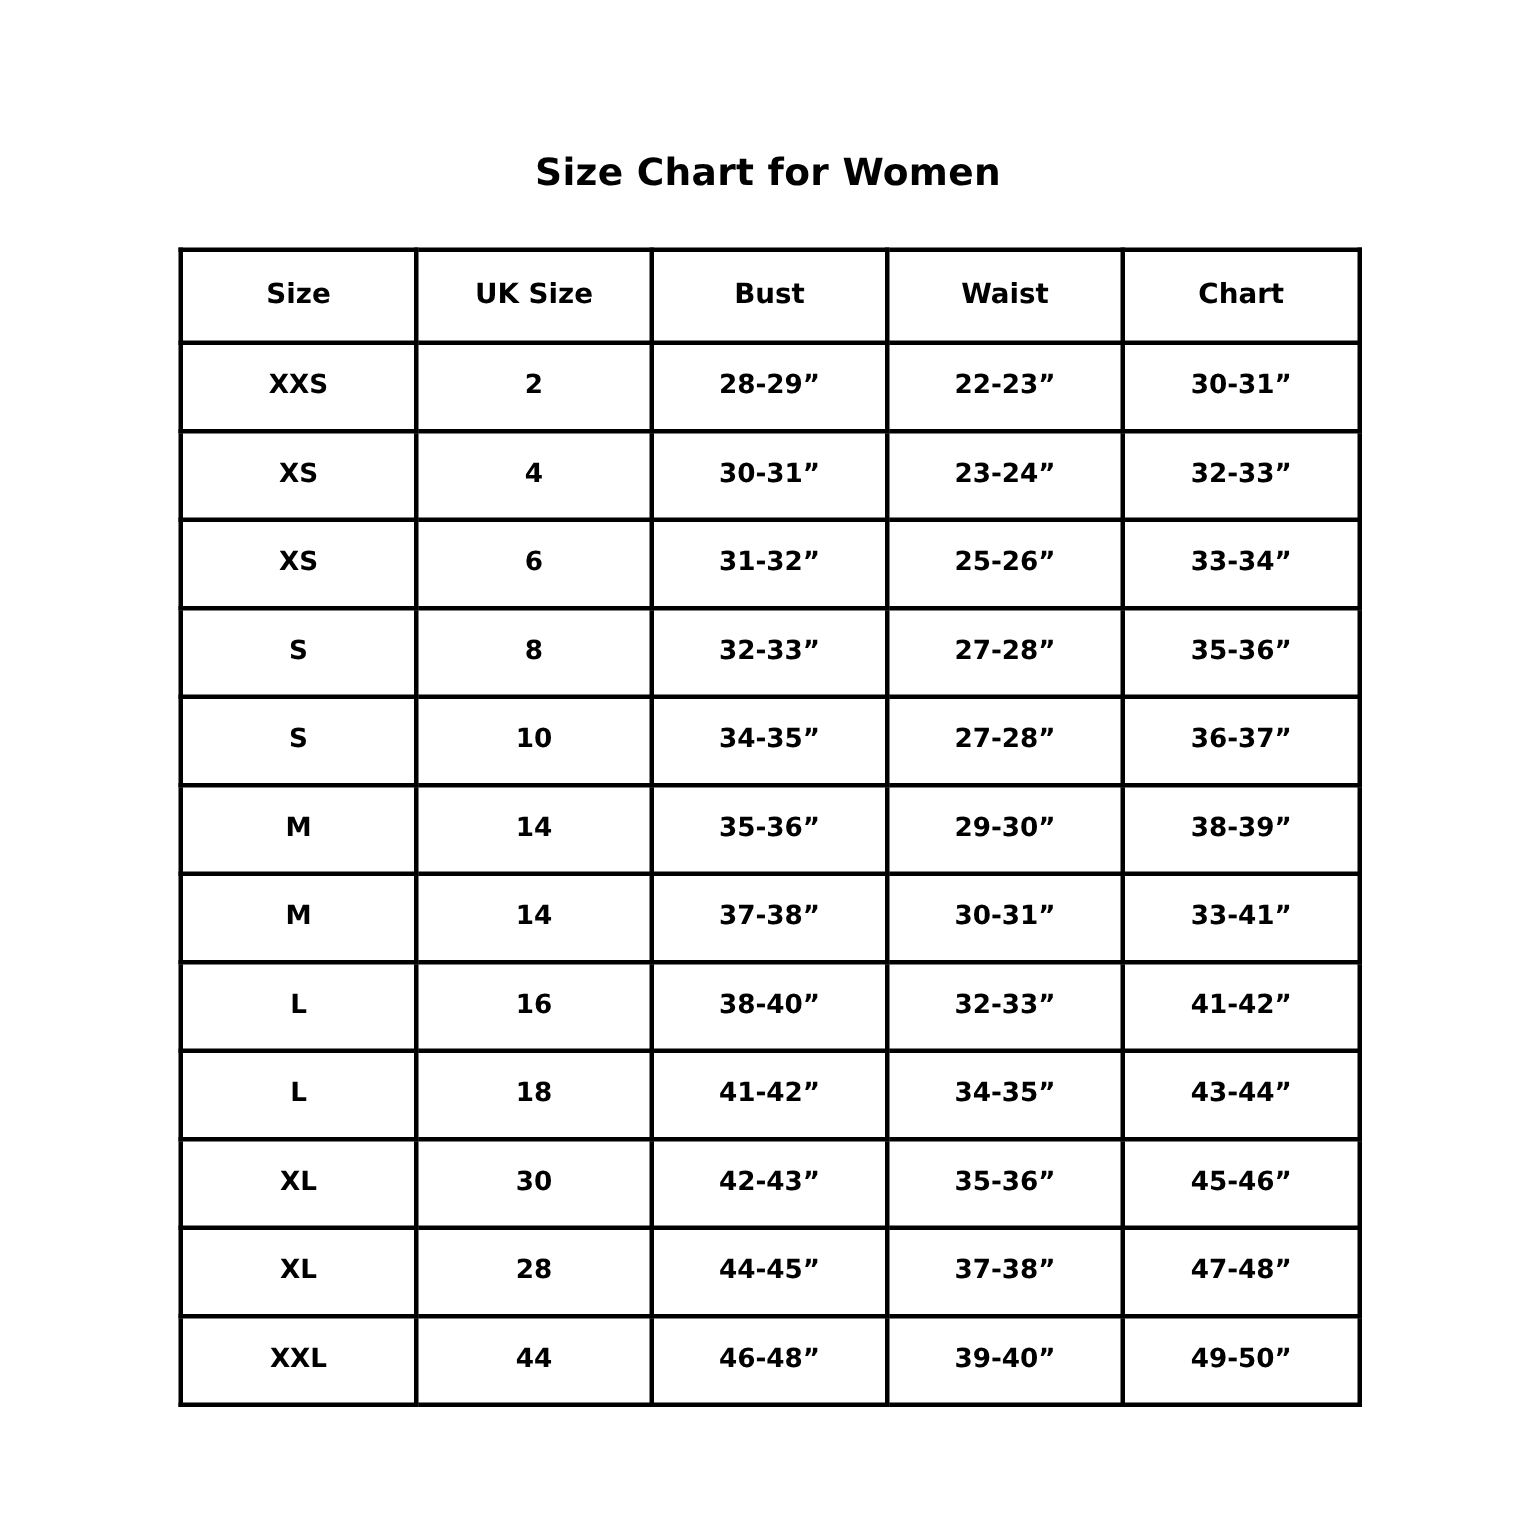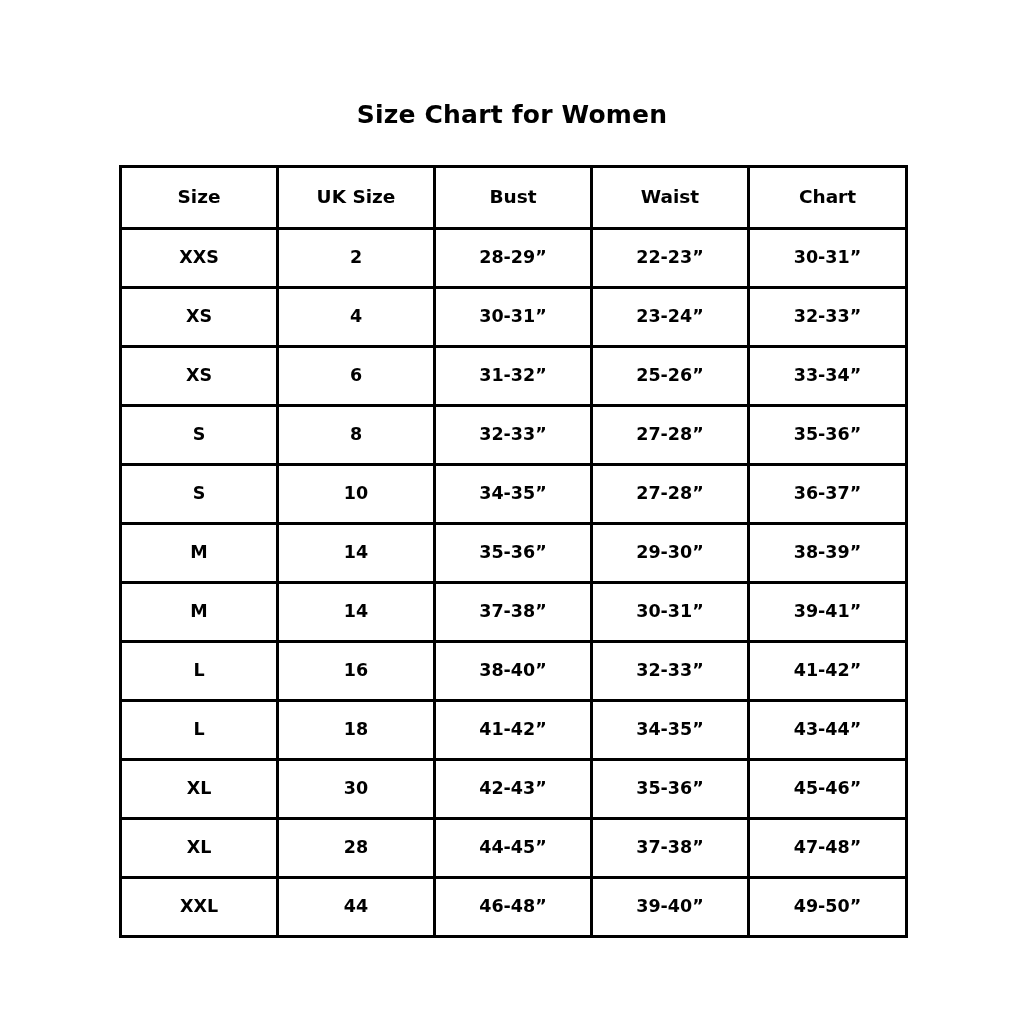--- a/index.html
+++ b/index.html
@@ -128,21 +128,21 @@
           <td>14</td>
           <td>35-36”</td>
           <td>29-30”</td>
           <td>38-39”</td>
         </tr>
         <tr>
           <td>M</td>
           <td>14</td>
           <td>37-38”</td>
           <td>30-31”</td>
-          <td>39-41”</td>
+          <td>33-41”</td>
         </tr>
         <tr>
           <td>L</td>
           <td>16</td>
           <td>38-40”</td>
           <td>32-33”</td>
           <td>41-42”</td>
         </tr>
         <tr>
           <td>L</td>

